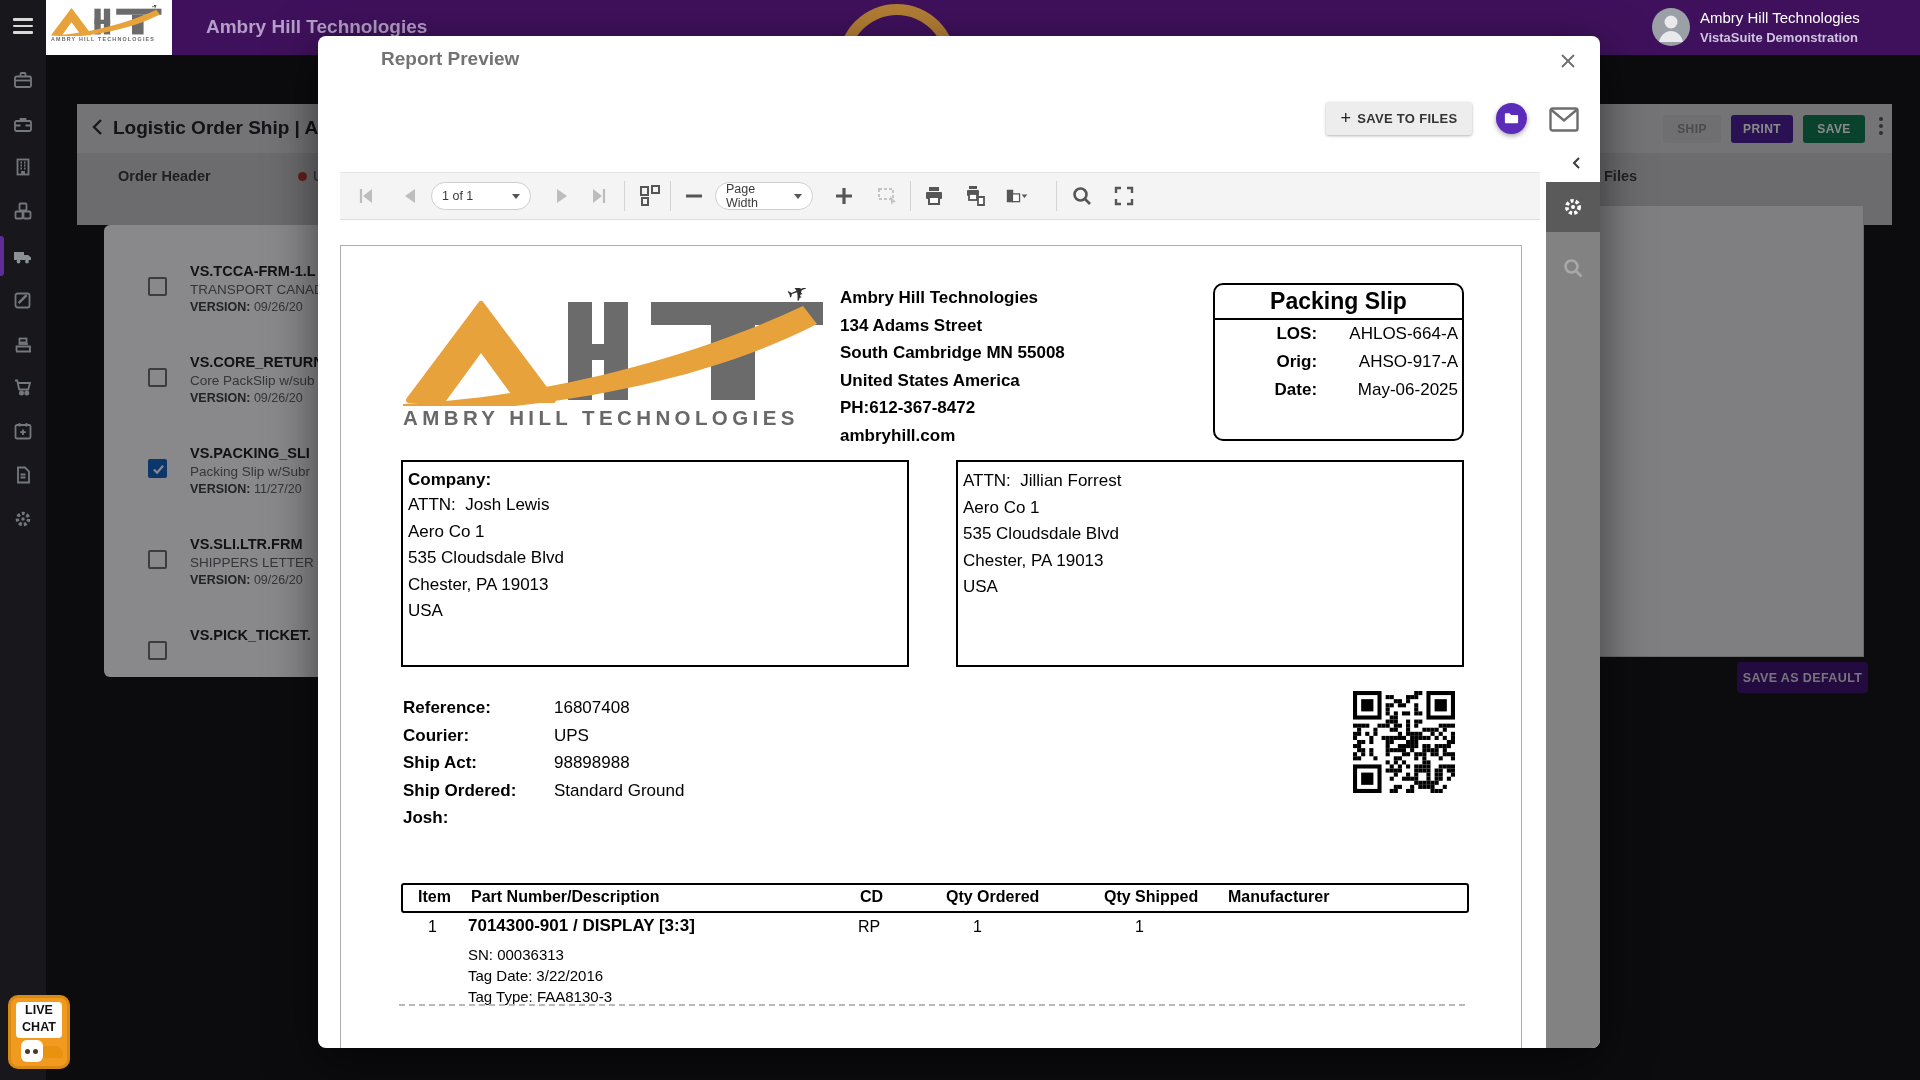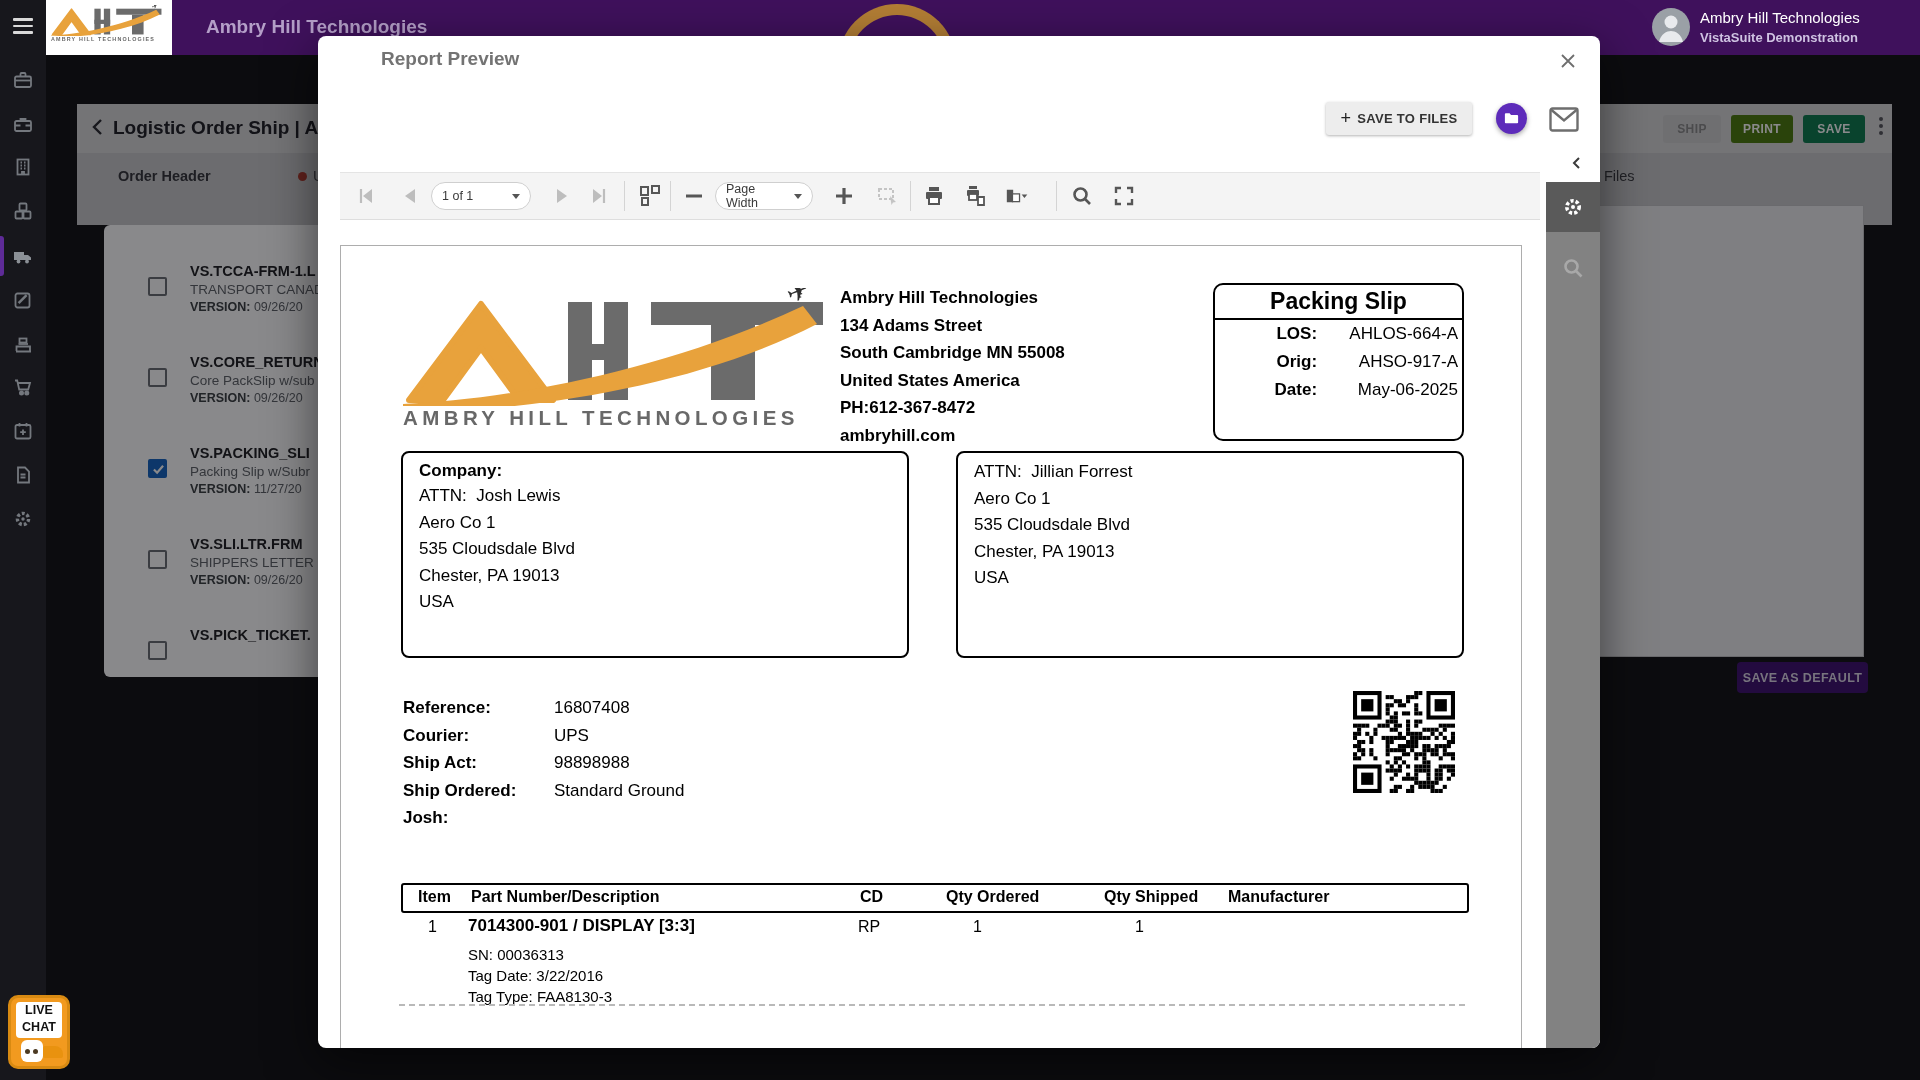--- a/index.html
+++ b/index.html
@@ -27,29 +27,29 @@
 
   
   .content{position:absolute;left:0;top:0;width:1920px;height:1080px;z-index:1;
     background:radial-gradient(700px 360px at 42% 28%, #242427, #131315 70%);}
   .page-header{position:absolute;left:77px;top:104px;width:1815px;height:49px;background:#d7d7d8;}
   .back-ic{position:absolute;left:12px;top:14px;width:18px;height:18px;}
   .ph-title{position:absolute;left:36px;top:13px;font-size:19px;font-weight:700;color:#202127;white-space:nowrap;}
   .hbtn{position:absolute;top:11px;height:28px;border-radius:3px;font-size:12px;font-weight:700;
     display:flex;align-items:center;justify-content:center;letter-spacing:.4px;}
   .hbtn.ship{left:1586px;width:58px;background:#cfcfcf;color:#8a8a8a;}
-  .hbtn.print{left:1654px;width:62px;background:#4d7c0f;color:#fff;}
+  .hbtn.print{left:1654px;width:62px;background:#4c1d95;color:#fff;}
   .hbtn.save{left:1726px;width:62px;background:#0e7c4f;color:#fff;}
   .vdots{position:absolute;left:1802px;top:13px;width:4px;}
   .vdots i{display:block;width:4px;height:4px;border-radius:50%;background:#55565c;margin-bottom:3px;}
   .tabbar{position:absolute;left:77px;top:153px;width:1815px;height:72px;background:#c9c9ca;}
   .tab-label{position:absolute;left:41px;top:15px;font-size:14.5px;font-weight:700;color:#35363c;}
   .status-dot{position:absolute;left:221px;top:19px;width:9px;height:9px;border-radius:50%;background:#b23b2e;}
   .status-frag{position:absolute;left:236px;top:15px;font-size:14.5px;color:#44454a;}
-  .files-label{position:absolute;left:1527px;top:15px;font-size:14.5px;font-weight:400;color:#3b3c41;}
+  .files-label{position:absolute;left:1527px;top:15px;font-size:14.5px;font-weight:700;color:#3b3c41;}
   .files-panel{position:absolute;left:1450px;top:205px;width:412px;height:450px;background:#ededee;border:1px solid #c4c4c6;}
   .save-default{position:absolute;left:1737px;top:662px;width:131px;height:31px;background:#3f1270;border-radius:4px;
     color:#ddd7e6;font-size:12.5px;font-weight:700;display:flex;align-items:center;justify-content:center;letter-spacing:.4px;}
 
   
   .report-panel{position:absolute;left:104px;top:225px;width:240px;height:452px;background:#fff;border-radius:6px;overflow:hidden;}
   .report-item{position:absolute;left:0;width:240px;height:88px;}
   .cb{position:absolute;left:44px;top:14px;width:19px;height:19px;border:2px solid #6b6f73;border-radius:2px;background:#fff;box-sizing:border-box;}
   .cb .tick{display:none;}
   .cb.checked{background:#1565c0;border-color:#1565c0;}
@@ -99,21 +99,21 @@
   .pdf-page{position:absolute;left:22px;top:209px;width:1182px;height:900px;background:#fff;border:1px solid #adadad;box-sizing:border-box;}
   .doc{color:#000;}
   .doc-logo{position:absolute;left:62px;top:42px;width:432px;height:156px;}
   .doc-logo .cap{position:absolute;left:0;top:118px;width:432px;font-size:20.5px;font-weight:700;letter-spacing:4.4px;color:#686868;white-space:nowrap;}
   .sender{position:absolute;left:499px;top:38px;font-size:17px;font-weight:700;line-height:27.6px;}
   .slip-box{position:absolute;left:872px;top:37px;width:251px;height:158px;border:2px solid #000;border-radius:10px;box-sizing:border-box;}
   .slip-title{font-size:23px;font-weight:700;text-align:center;padding-top:3px;height:30px;border-bottom:2px solid #000;}
   .slip-row{display:flex;font-size:17px;line-height:28px;}
   .slip-row .sl{width:42%;text-align:right;font-weight:700;}
   .slip-row .sv{width:58%;text-align:right;padding-right:4px;}
-  .addr-box{position:absolute;top:205px;width:508px;height:207px;border:2px solid #000;border-radius:8px;box-sizing:border-box;padding:6px 16px;}
+  .addr-box{position:absolute;top:214px;width:508px;height:207px;border:2px solid #000;border-radius:0;box-sizing:border-box;padding:6px 5px;}
   .addr-box .bh{font-size:17px;font-weight:700;line-height:24px;}
   .addr-box .bl{font-size:17px;line-height:26.5px;white-space:pre-wrap;}
   .dl-row{font-size:17px;line-height:27.6px;white-space:pre-wrap;}
   .dl-row b{display:inline-block;width:151px;}
   .dr-row{font-size:17px;line-height:27.6px;white-space:pre-wrap;}
   .dr-row b{display:inline-block;width:130px;}
   .dr-row .dv{display:inline-block;width:88px;text-align:right;}
   .qr{position:absolute;left:1012px;top:445px;width:102px;height:102px;}
   .item-table-head{position:absolute;left:60px;top:637px;width:1068px;height:30px;border:2px solid #000;border-radius:3px;box-sizing:border-box;}
   .th{position:absolute;top:3px;font-size:16px;font-weight:700;}

